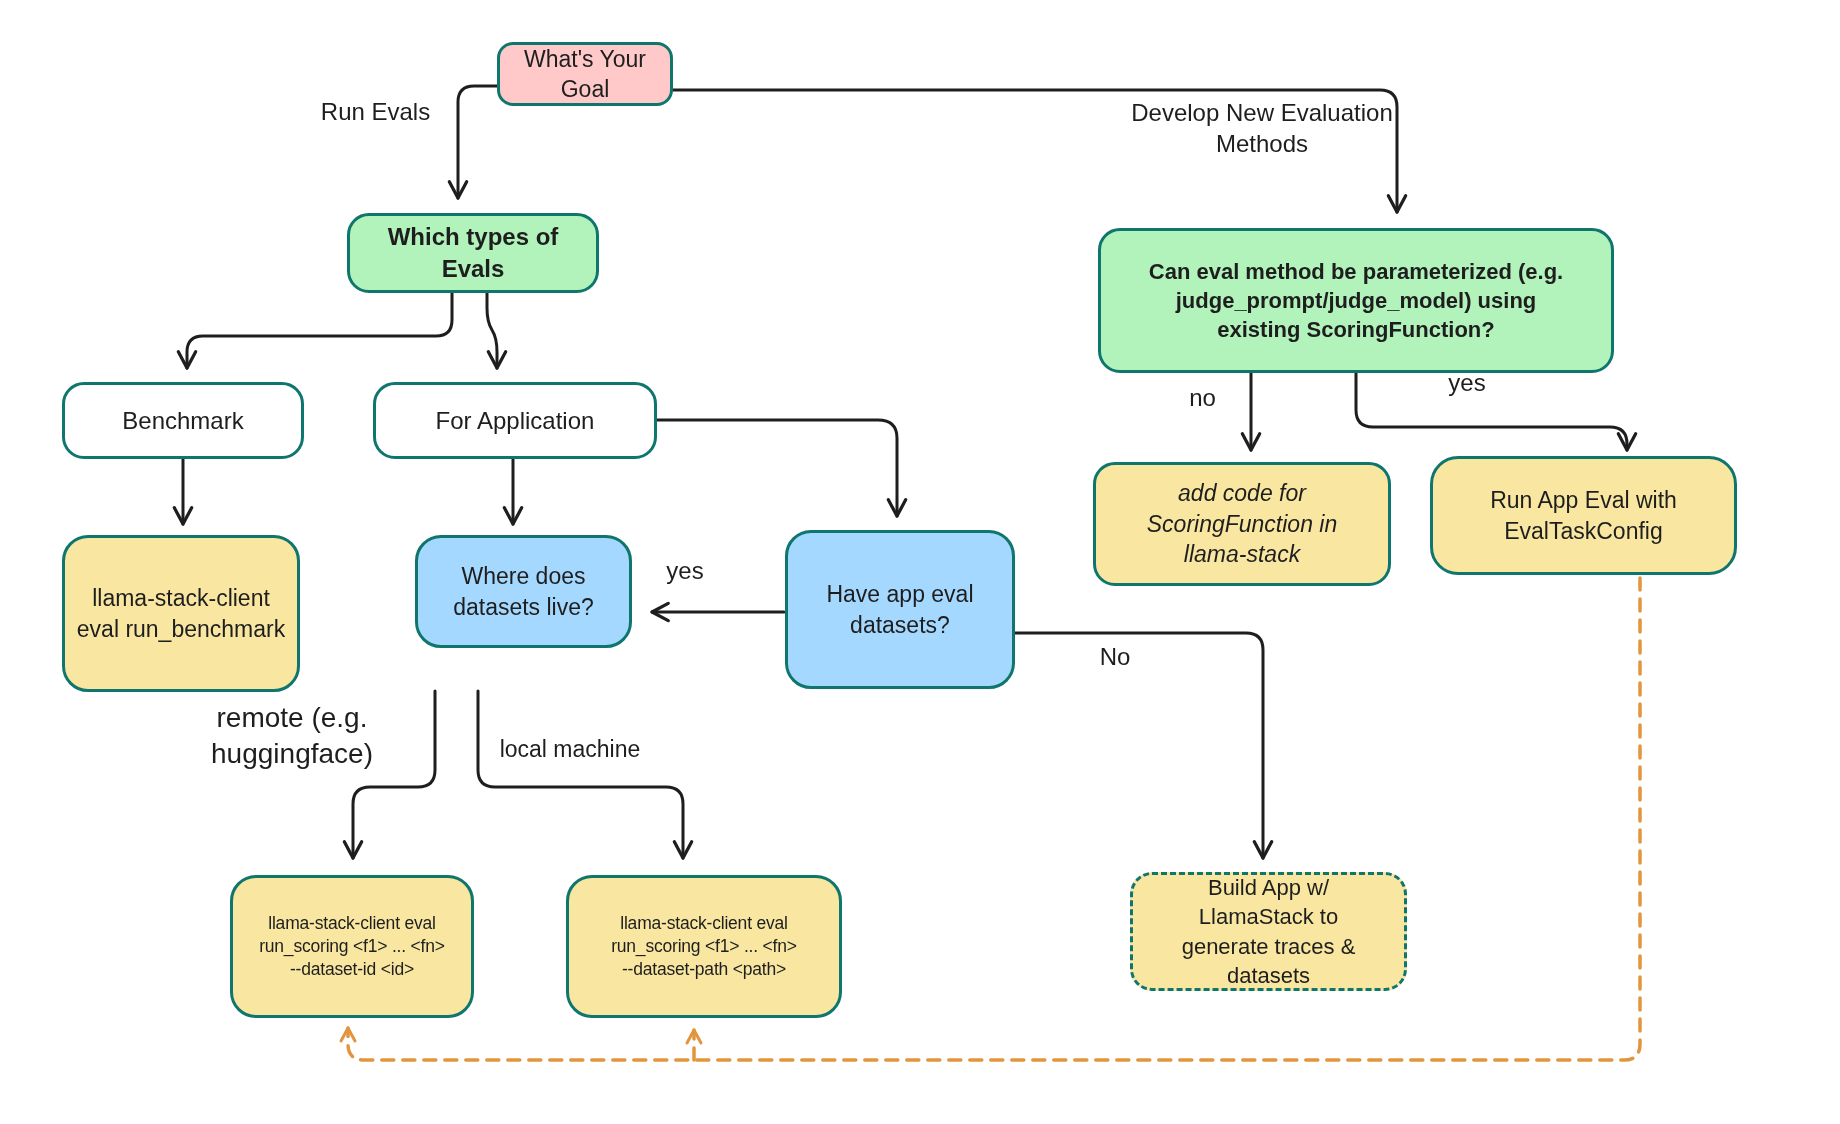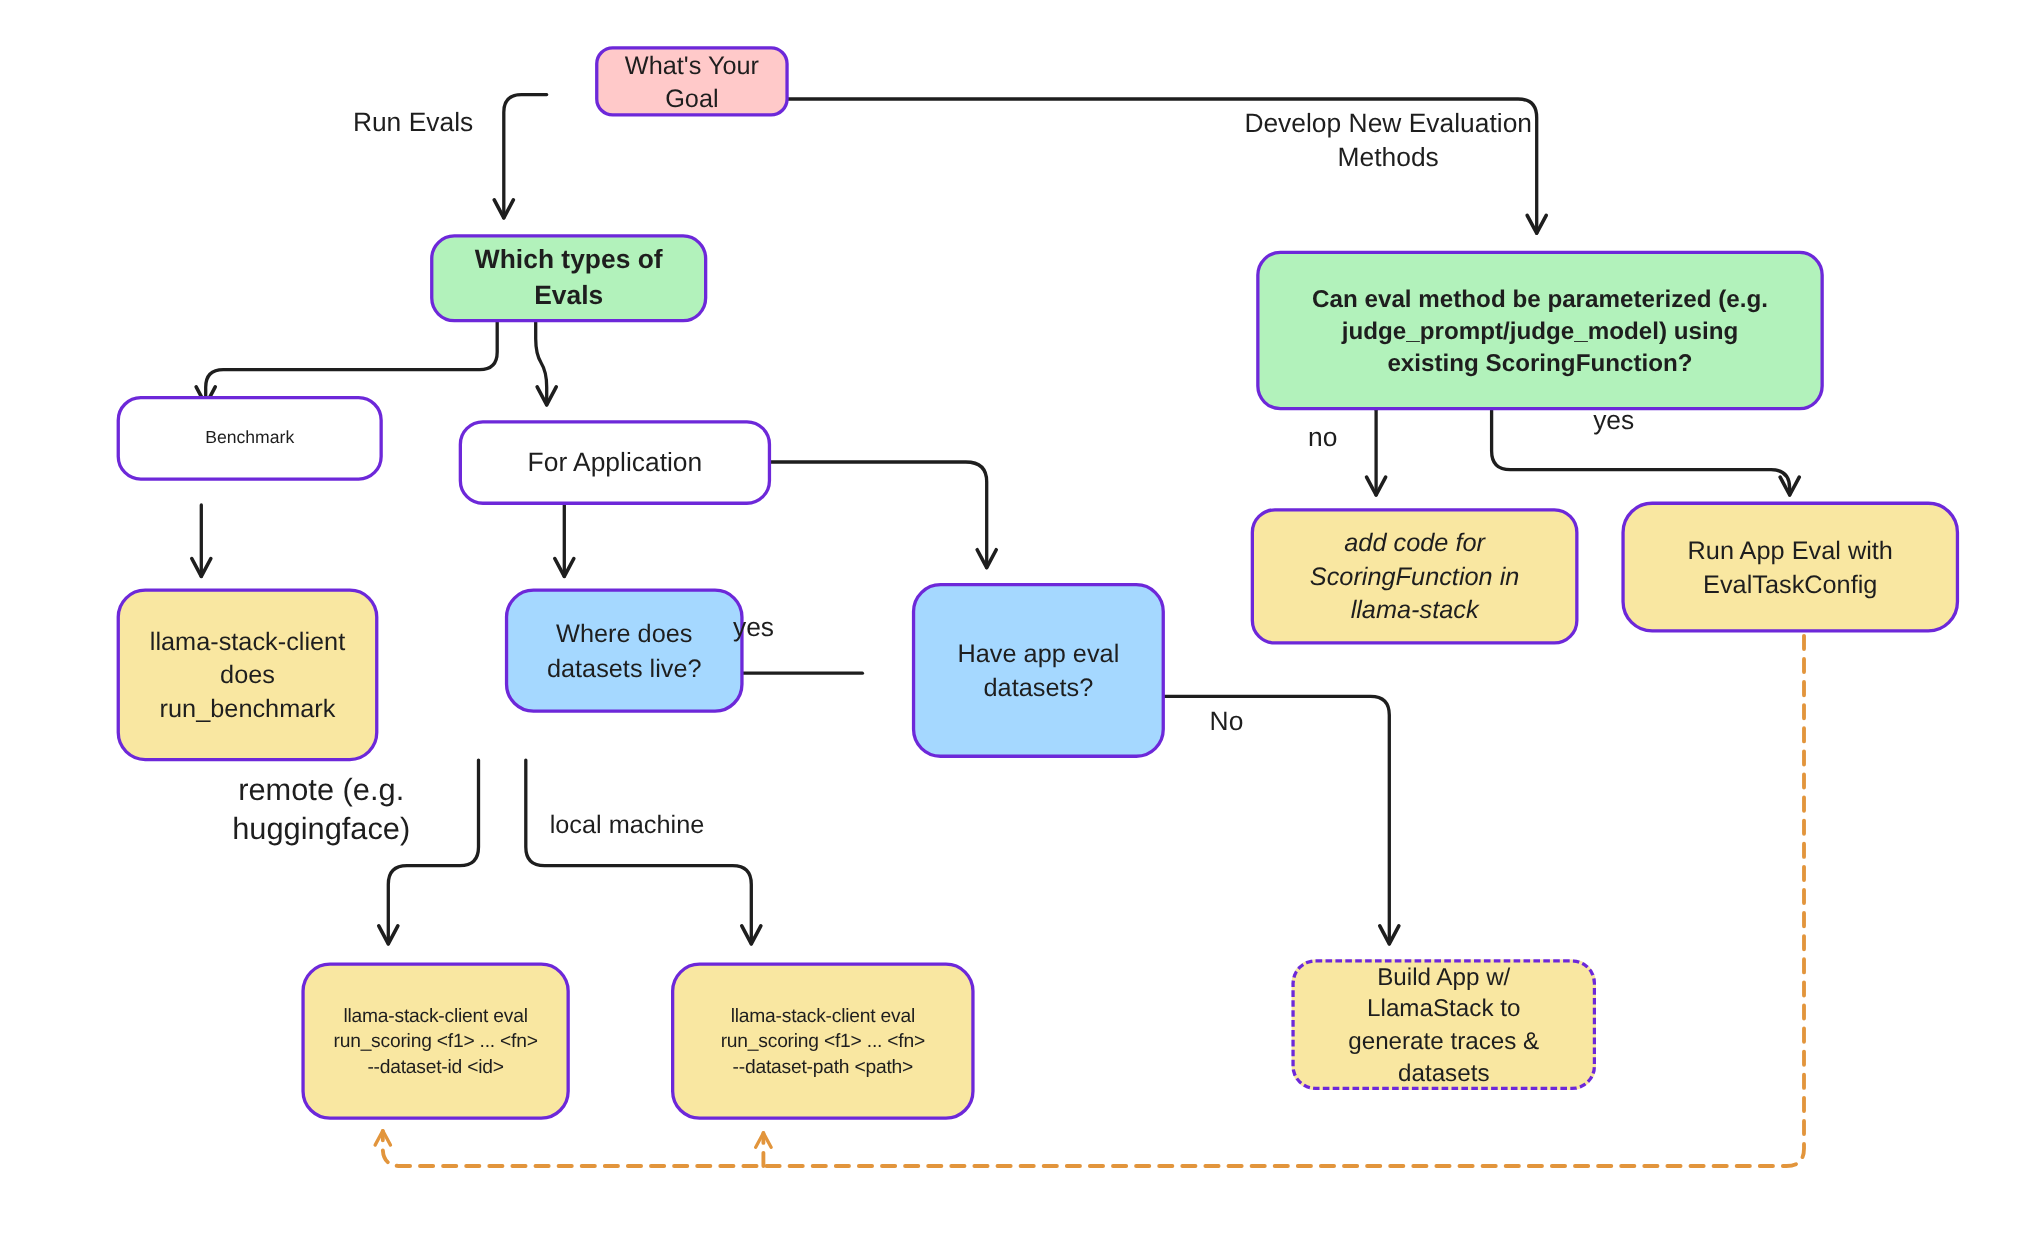--- a/index.html
+++ b/index.html
@@ -7,26 +7,25 @@
     position:relative;
     width:1840px;height:1124px;
     background:#ffffff;
     font-family:"Liberation Sans", sans-serif;
     color:#1e1e1e;
     overflow:hidden;
   }
   #edges{position:absolute;left:0;top:0;width:1840px;height:1124px;}
   .node{
     position:absolute;box-sizing:border-box;
-    border:3px solid #6d28d9;border-radius:22px;
+    border:3px solid #0f766e;border-radius:22px;
     display:flex;align-items:center;justify-content:center;
     text-align:center;white-space:pre-line;
     font-size:23px;line-height:1.32;color:#1e1e1e;
     padding:4px 8px;
-    margin-left:44px;
   }
   .f-pink{background:#ffc9c9;}
   .f-green{background:#b2f2bb;font-weight:bold;}
   .f-blue{background:#a5d8ff;}
   .f-yellow{background:#f9e7a1;}
   .f-white{background:#ffffff;}
   .dashed{border-style:dashed;}
   .cmd{font-size:17.5px;letter-spacing:-0.2px;white-space:pre;}
   .edge-label{
     position:absolute;color:#1e1e1e;font-size:24px;line-height:1.28;
@@ -69,26 +68,26 @@
       <path d="M694 1060 V1030" marker-end="url(#arrow-orange)"></path>
     </g>
   </svg>
 
   <div class="node f-pink" style="left:497px;top:42px;width:176px;height:64px;border-radius:16px;">What's Your
 Goal</div>
 
   <div class="node f-green" style="left:347px;top:213px;width:252px;height:80px;font-size:24px;">Which types of
 Evals</div>
 
-  <div class="node f-white" style="left:62px;top:360px;width:242px;height:77px;font-size:16px;">Benchmark</div>
+  <div class="node f-white" style="left:62px;top:382px;width:242px;height:77px;font-size:24px;">Benchmark</div>
 
   <div class="node f-white" style="left:373px;top:382px;width:284px;height:77px;font-size:24px;">For Application</div>
 
   <div class="node f-yellow" style="left:62px;top:535px;width:238px;height:157px;border-radius:26px;">llama-stack-client
-does run_benchmark</div>
+eval run_benchmark</div>
 
   <div class="node f-blue" style="left:415px;top:535px;width:217px;height:113px;border-radius:26px;">Where does
 datasets live?</div>
 
   <div class="node f-blue" style="left:785px;top:530px;width:230px;height:159px;border-radius:26px;">Have app eval
 datasets?</div>
 
   <div class="node f-green" style="left:1098px;top:228px;width:516px;height:145px;font-size:22px;">Can eval method be parameterized (e.g.
 judge_prompt/judge_model) using
 existing ScoringFunction?</div>

